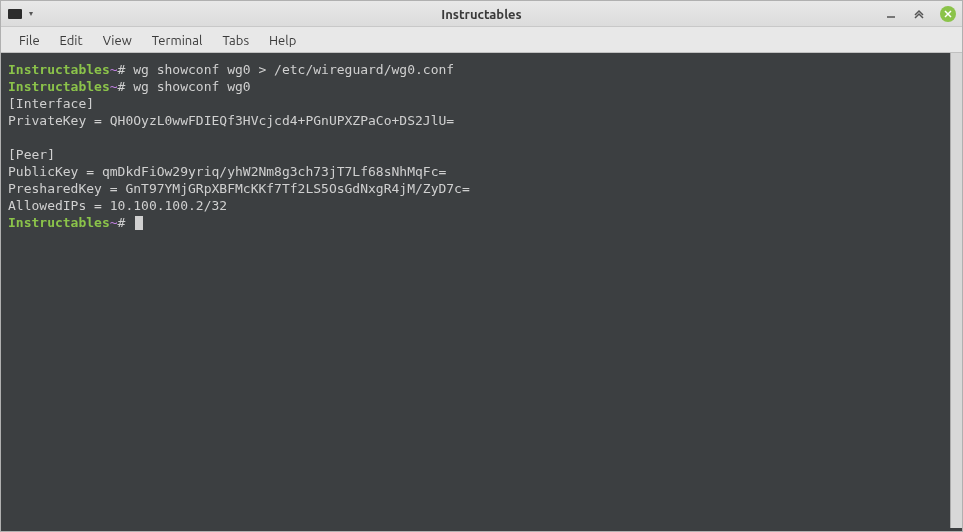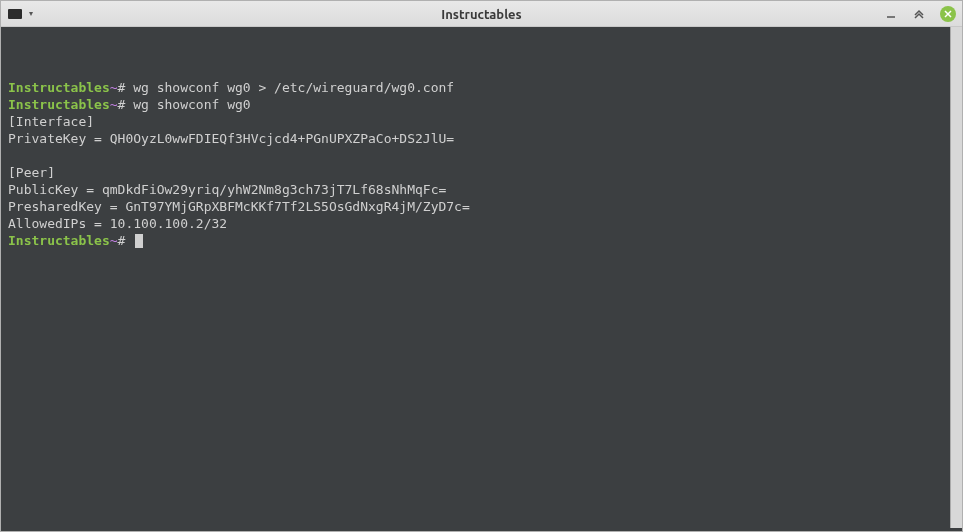--- a/index.html
+++ b/index.html
@@ -120,21 +120,20 @@
     .terminal {
       flex: 1;
       background: #3c3f41;
       color: #d0d0d0;
       font-family: "DejaVu Sans Mono", "Consolas", "Courier New", monospace;
       font-size: 13px;
       line-height: 17px;
       padding: 8px 4px;
       overflow: hidden;
       white-space: pre;
-      margin-top: 44px;
     }
     .scrollbar {
       width: 12px;
       background: #d8d8d8;
       border-left: 1px solid #aaa;
     }
     .prompt-host {
       color: #8bc34a;
       font-weight: bold;
     }
@@ -180,18 +179,26 @@
       </div>
       <div class="close-btn">
         <svg viewBox="0 0 8 8">
             <line x1="1" y1="1" x2="7" y2="7" stroke="#fff" stroke-width="1.5"></line>
             <line x1="7" y1="1" x2="1" y2="7" stroke="#fff" stroke-width="1.5"></line>
           </svg>
       </div>
     </div>
   </div>
 
+  <div class="menubar">
+    <div class="menu-item">File</div>
+    <div class="menu-item">Edit</div>
+    <div class="menu-item">View</div>
+    <div class="menu-item">Terminal</div>
+    <div class="menu-item">Tabs</div>
+    <div class="menu-item">Help</div>
+  </div>
 
   <div class="terminal-wrapper">
     <div class="terminal" id="terminal"><div><span><span class="prompt-host">Instructables</span><span class="prompt-sep">~</span><span class="prompt-sym"># </span></span><span class="cmd">wg showconf wg0 &gt; /etc/wireguard/wg0.conf</span></div><div><span><span class="prompt-host">Instructables</span><span class="prompt-sep">~</span><span class="prompt-sym"># </span></span><span class="cmd">wg showconf wg0</span></div><div>[Interface]</div><div>PrivateKey = QH0OyzL0wwFDIEQf3HVcjcd4+PGnUPXZPaCo+DS2JlU=</div><div>&nbsp;</div><div>[Peer]</div><div>PublicKey = qmDkdFiOw29yriq/yhW2Nm8g3ch73jT7Lf68sNhMqFc=</div><div>PresharedKey = GnT97YMjGRpXBFMcKKf7Tf2LS5OsGdNxgR4jM/ZyD7c=</div><div>AllowedIPs = 10.100.100.2/32</div><div><span><span class="prompt-host">Instructables</span><span class="prompt-sep">~</span><span class="prompt-sym"># </span></span><span class="cursor"></span></div></div>
     <div class="scrollbar"></div>
   </div>
 </div>
 
 </body></html>

